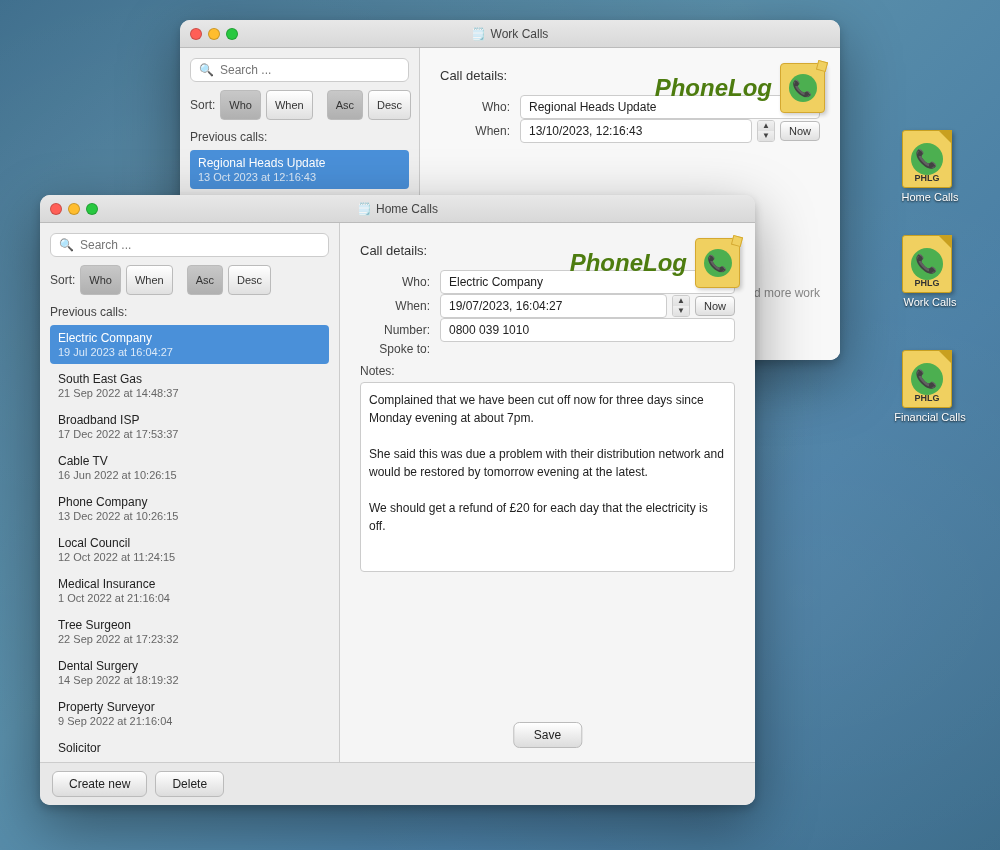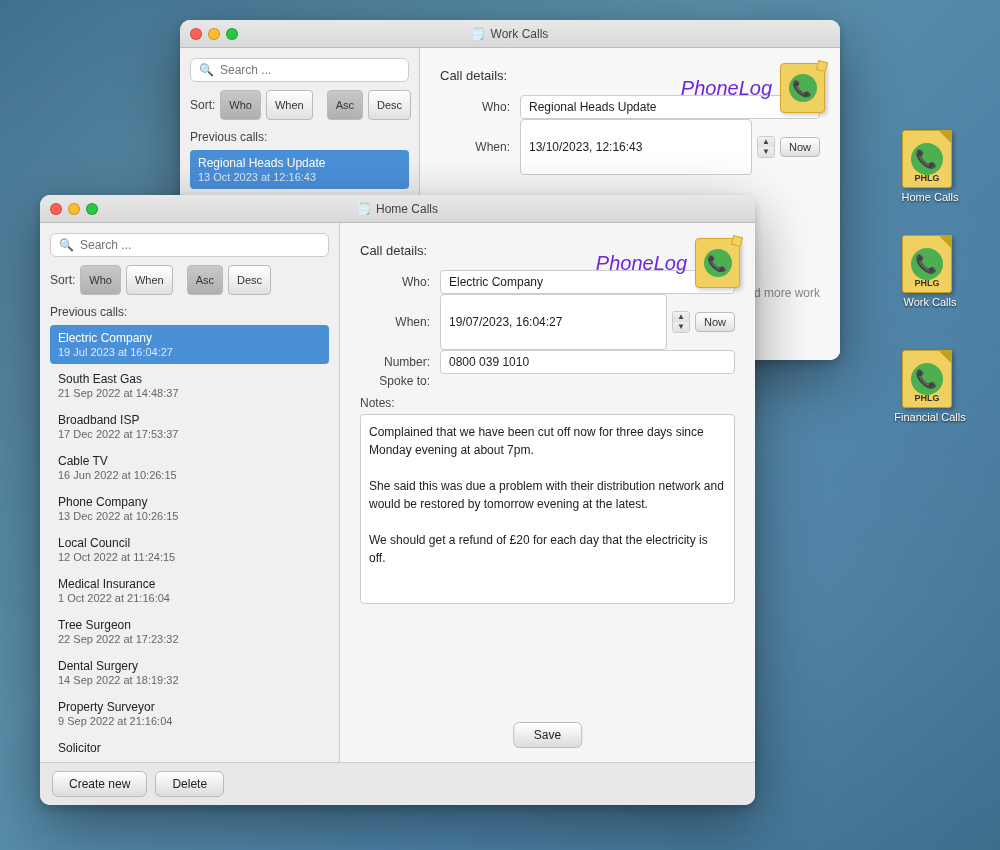--- a/index.html
+++ b/index.html
@@ -223,23 +223,23 @@
     .phonelog-logo {
       position: absolute;
       top: 15px;
       right: 15px;
       display: flex;
       align-items: center;
       gap: 8px;
     }
 
     .phonelog-text {
-      font-size: 20px;
-      font-weight: 400;
-      color: #6d28d9;
+      font-size: 24px;
+      font-weight: 700;
+      color: #4d7c0f;
       font-style: italic;
     }
 
     .phonelog-icon {
       width: 45px;
       height: 50px;
       background: #f0d060;
       border-radius: 4px;
       position: relative;
       display: flex;
@@ -316,21 +316,21 @@
       display: flex;
       align-items: center;
       gap: 5px;
       flex: 1;
     }
 
     .datetime-input {
       flex: 1;
       border: 1px solid #ccc;
       border-radius: 4px;
-      padding: 20px 8px;
+      padding: 4px 8px;
       font-size: 12px;
       background: white;
       color: #222;
       outline: none;
     }
 
     .stepper {
       display: flex;
       flex-direction: column;
       border: 1px solid #ccc;

